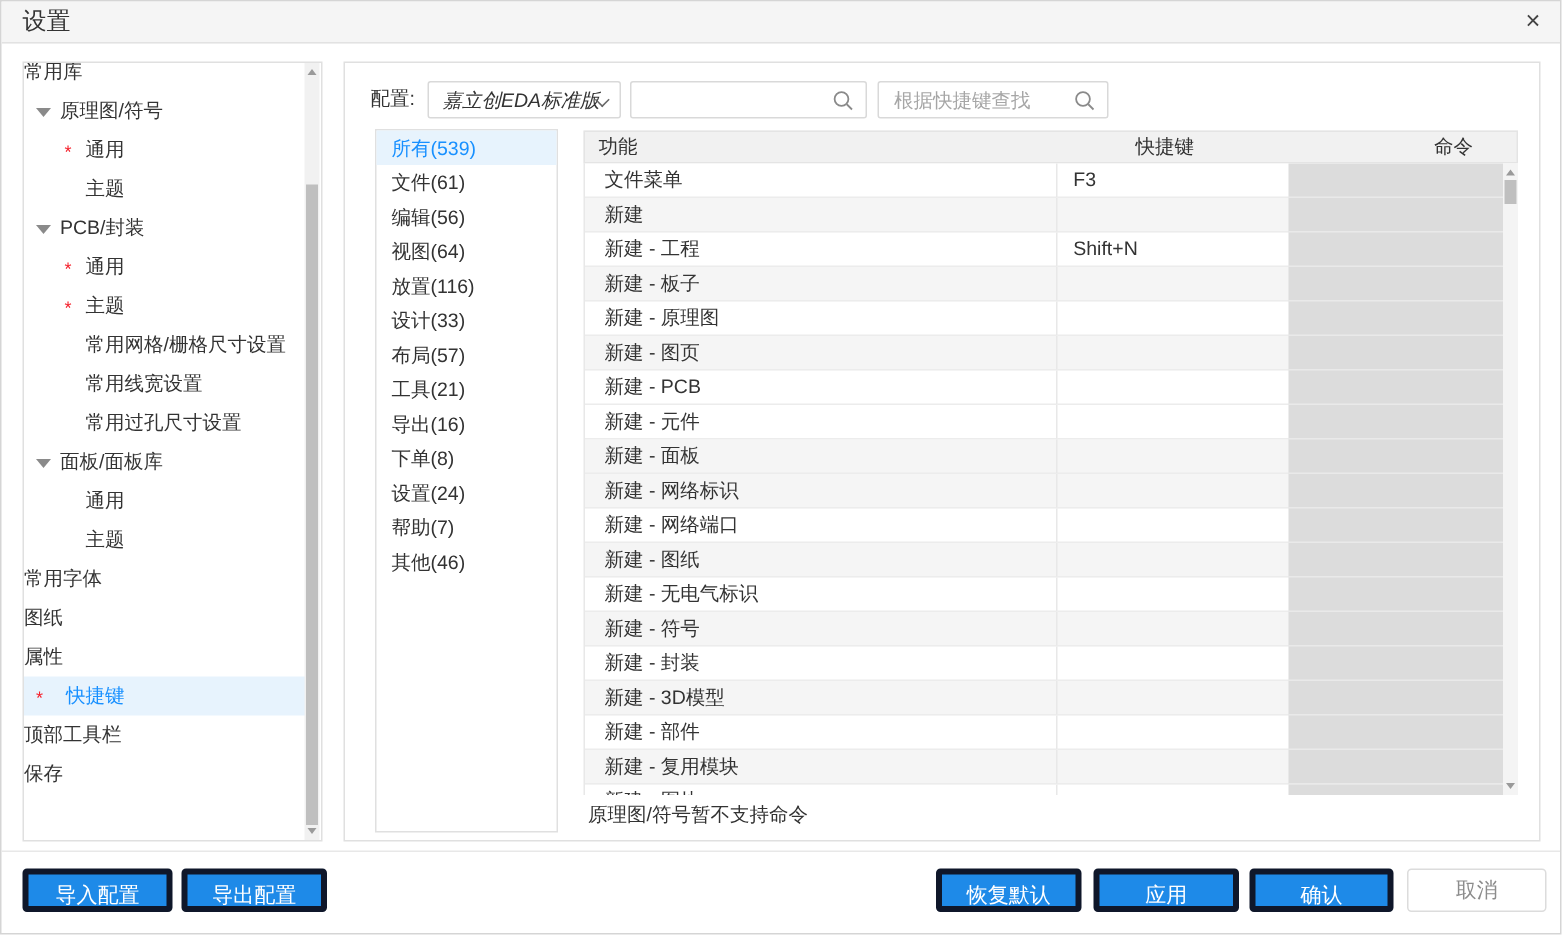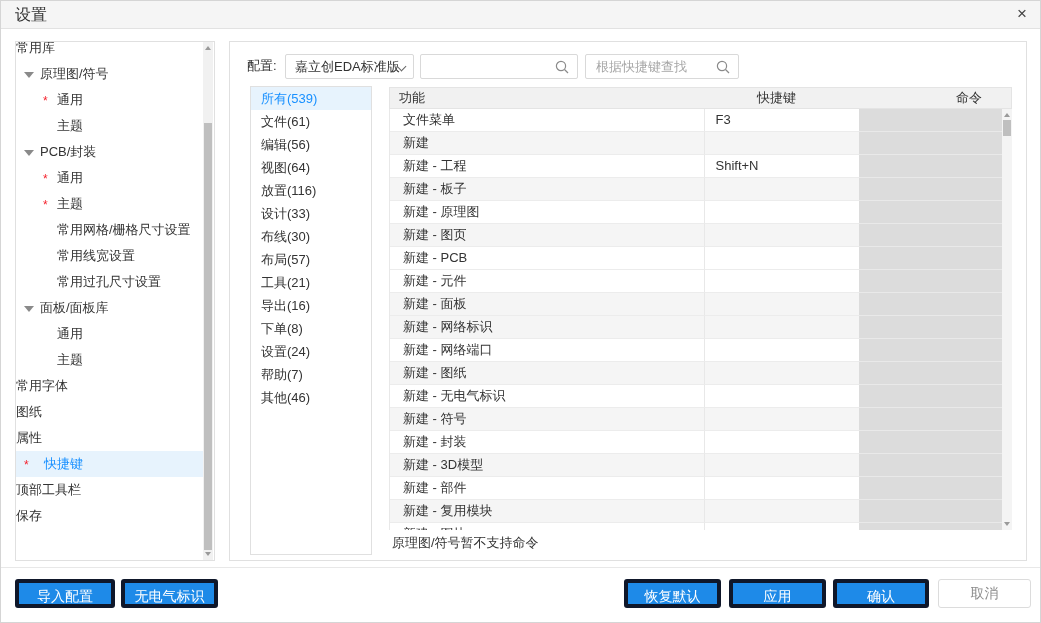--- a/index.html
+++ b/index.html
@@ -36,21 +36,21 @@
   .arrow-up { position:absolute; left:2px; width:0; height:0;
     border-left:3px solid transparent; border-right:3px solid transparent; border-bottom:4px solid #9a9a9a; }
   .arrow-down { position:absolute; left:2px; width:0; height:0;
     border-left:3px solid transparent; border-right:3px solid transparent; border-top:4px solid #9a9a9a; }
   
   .main-panel { position:absolute; left:228px; top:40px; width:798px; height:520px;
     border:1px solid #e0e0e0; background:#fff; }
   .config-label { position:absolute; left:17px; top:12px; line-height:24px; color:#333; }
   .config-select { position:absolute; left:55px; top:12px; width:129px; height:25px;
     border:1px solid #d9d9d9; border-radius:2px; background:#fff; line-height:23px;
-    padding-left:9px; cursor:pointer; color:#333; }
+    padding-left:9px; cursor:pointer; color:#333;font-style:italic; }
   .chevron { position:absolute; right:8px; top:8px; width:7px; height:7px;
     border-right:1px solid #666; border-bottom:1px solid #666; transform:rotate(45deg); }
   .search-box { position:absolute; top:12px; height:25px; border:1px solid #d9d9d9;
     border-radius:2px; background:#fff; }
   .search-box input { position:absolute; left:0; top:0; width:100%; height:23px; border:0; outline:0;
     padding:0 28px 0 10px; font:13px "Liberation Sans","DejaVu Sans",sans-serif; color:#333; background:transparent; }
   .search-box input::placeholder { color:#a6a6a6; }
   .search-box svg { position:absolute; right:8px; top:5px; }
   .sb1 { left:190px; width:158px; }
   .sb2 { left:355px; width:154px; }
@@ -143,21 +143,20 @@
     </svg>
   </div>
 
   <div class="cat-panel" id="cat-panel">
       <div class="cat-item selected">所有(539)</div>
       <div class="cat-item">文件(61)</div>
       <div class="cat-item">编辑(56)</div>
       <div class="cat-item">视图(64)</div>
       <div class="cat-item">放置(116)</div>
       <div class="cat-item">设计(33)</div>
-      <div class="cat-item">布线(30)</div>
       <div class="cat-item">布局(57)</div>
       <div class="cat-item">工具(21)</div>
       <div class="cat-item">导出(16)</div>
       <div class="cat-item">下单(8)</div>
       <div class="cat-item">设置(24)</div>
       <div class="cat-item">帮助(7)</div>
       <div class="cat-item">其他(46)</div>
     </div>
 
   <div class="table">
@@ -290,20 +289,20 @@
       </div>
     </div>
   </div>
 
   <div class="t-note">原理图/符号暂不支持命令</div>
 </div>
 
 <div class="footer-divider"></div>
 <div id="footer-left">
     <div class="btn primary" style="left: 14px; width: 100px;">导入配置</div>
-    <div class="btn primary" style="left: 120px; width: 97px;">无电气标识</div>
+    <div class="btn primary" style="left: 120px; width: 97px;">导出配置</div>
   </div>
 <div id="footer-right">
     <div class="btn primary" style="left: 623px; width: 97px;">恢复默认</div>
     <div class="btn primary" style="left: 728px; width: 97px;">应用</div>
     <div class="btn primary" style="left: 832px; width: 96px;">确认</div>
     <div class="btn default" style="left: 937px; width: 93px;">取消</div>
   </div>
 
 </body></html>

